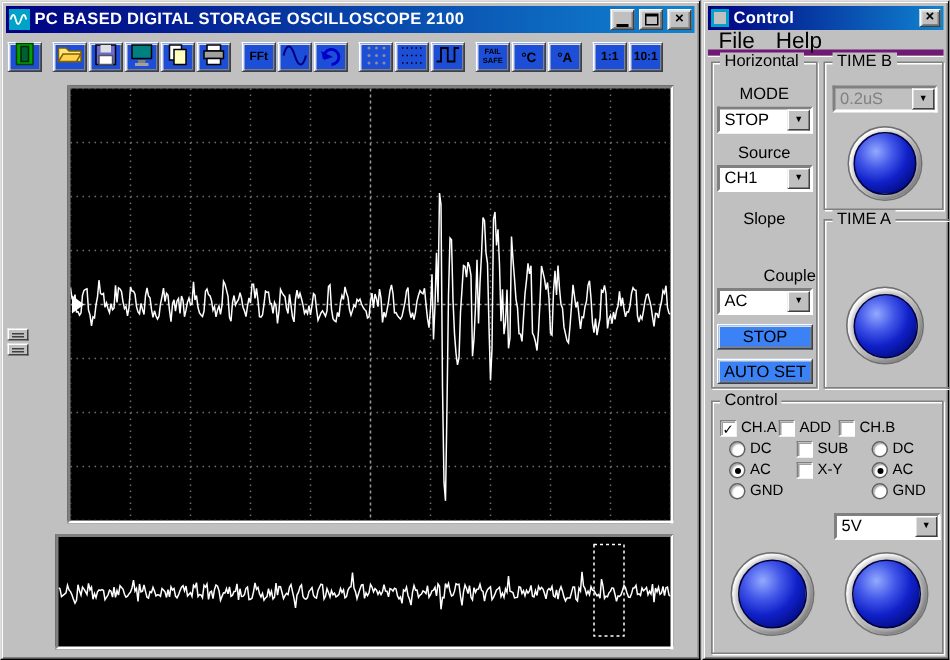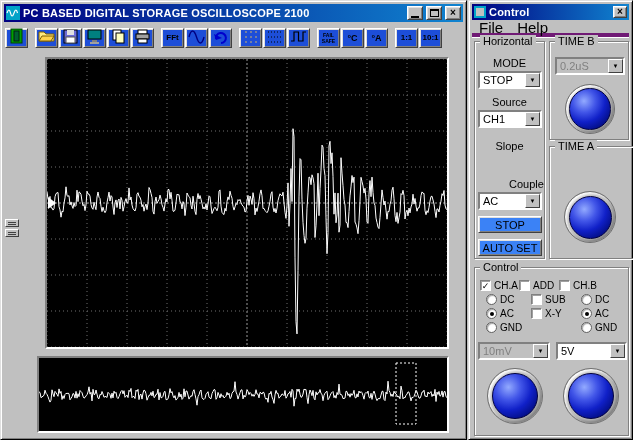--- a/index.html
+++ b/index.html
@@ -360,24 +360,20 @@
 
       <label class="radio" style="left:11px;top:54px;">
         <span class="rb"></span>
         <span>GND</span>
       </label>
       <label class="radio" style="left:106px;top:54px;">
         <span class="rb"></span>
         <span>GND</span>
       </label>
 
-      <div class="combo disabled" style="left:3px;top:74px;width:72px;">
-        <span class="ctext">10mV</span>
-        <span class="cbtn">▼</span>
-      </div>
       <div class="combo" style="left:81px;top:74px;width:71px;">
         <span class="ctext">5V</span>
         <span class="cbtn">▼</span>
       </div>
 
       <div class="knob-outer" style="left:12px;top:100px;width:56px;height:56px;">
         <div class="knob"></div>
       </div>
       <div class="knob-outer" style="left:88px;top:100px;width:56px;height:56px;">
         <div class="knob"></div>

